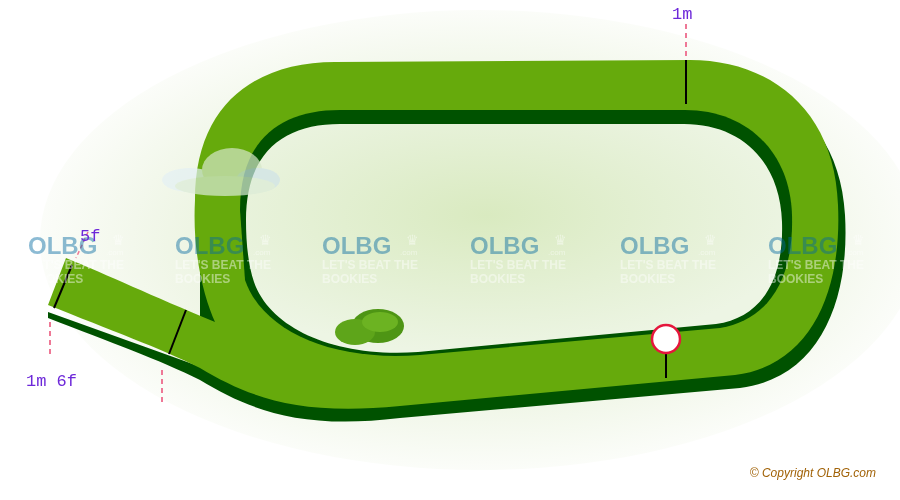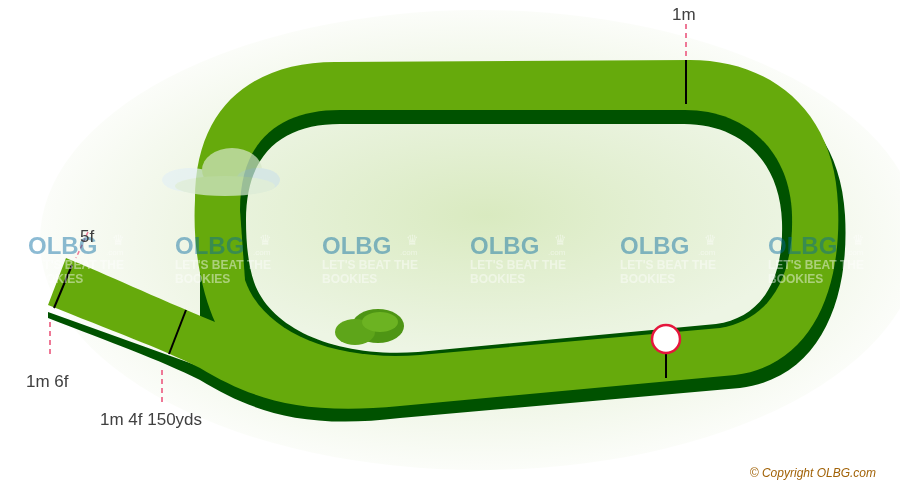--- a/index.html
+++ b/index.html
@@ -1,18 +1,18 @@
 <!DOCTYPE html>
 <html><head>
 <meta charset="utf-8">
 <style>
   html, body { margin: 0; padding: 0; }
   body { width: 900px; height: 500px; overflow: hidden; background: #ffffff; position: relative; font-family: "DejaVu Sans", sans-serif; }
   #stage { position: absolute; left: 0; top: 0; width: 900px; height: 500px; }
-  .label { position: absolute; color: #404040; font-family: Liberation Sans, sans-serif; font-size: 17px; white-space: nowrap; }
+  .label { position: absolute; color: #6d28d9; font-family: Liberation Mono, monospace; font-size: 17px; white-space: nowrap; }
   .copyright { position: absolute; right: 24px; top: 466px; color: #a16207; font-family: "Liberation Sans", sans-serif; font-style: italic; font-size: 12px; }
   .wm { position: absolute; width: 120px; height: 40px; opacity: 0.45; }
   .wm .big { position: absolute; left: 0; top: 0; font-family: Liberation Sans, sans-serif; font-weight: bold; font-size: 24px; color: #0369a1; letter-spacing: 0px; }
   .wm .sub { position: absolute; left: 0; top: 26px; font-family: "Liberation Sans", sans-serif; font-weight: bold; font-size: 12px; color: #ffffff; }
   .wm .dot { position: absolute; left: 78px; top: 16px; font-family: "Liberation Sans", sans-serif; font-size: 8px; color: #ffffff; }
   .wm .crown { position: absolute; left: 84px; top: 0px; font-size: 14px; color: #ffffff; }
 </style>
 </head>
 <body>
 
@@ -107,16 +107,15 @@
       <span class="big">OLBG</span>
       <span class="dot">.com</span>
       <span class="crown">♛</span>
       <span class="sub">LET'S BEAT THE BOOKIES</span>
     </div>
 
   
   <span class="label" style="left:672px;top:5px;">1m</span>
   <span class="label" style="left:80px;top:227px;">5f</span>
   <span class="label" style="left:26px;top:372px;">1m 6f</span>
-  <span class="label" style="left:100px;top:410px;">1m 4f 150yds</span>
 
   <span class="copyright">© Copyright OLBG.com</span>
 </div>
 
 </body></html>

